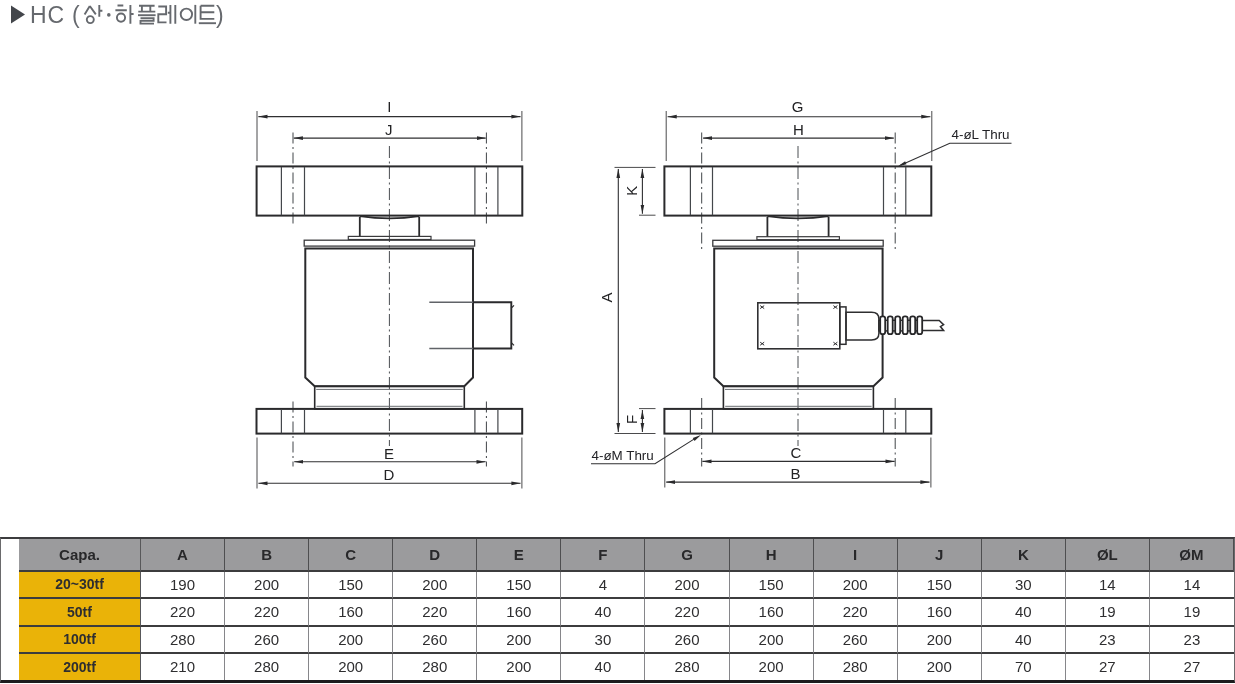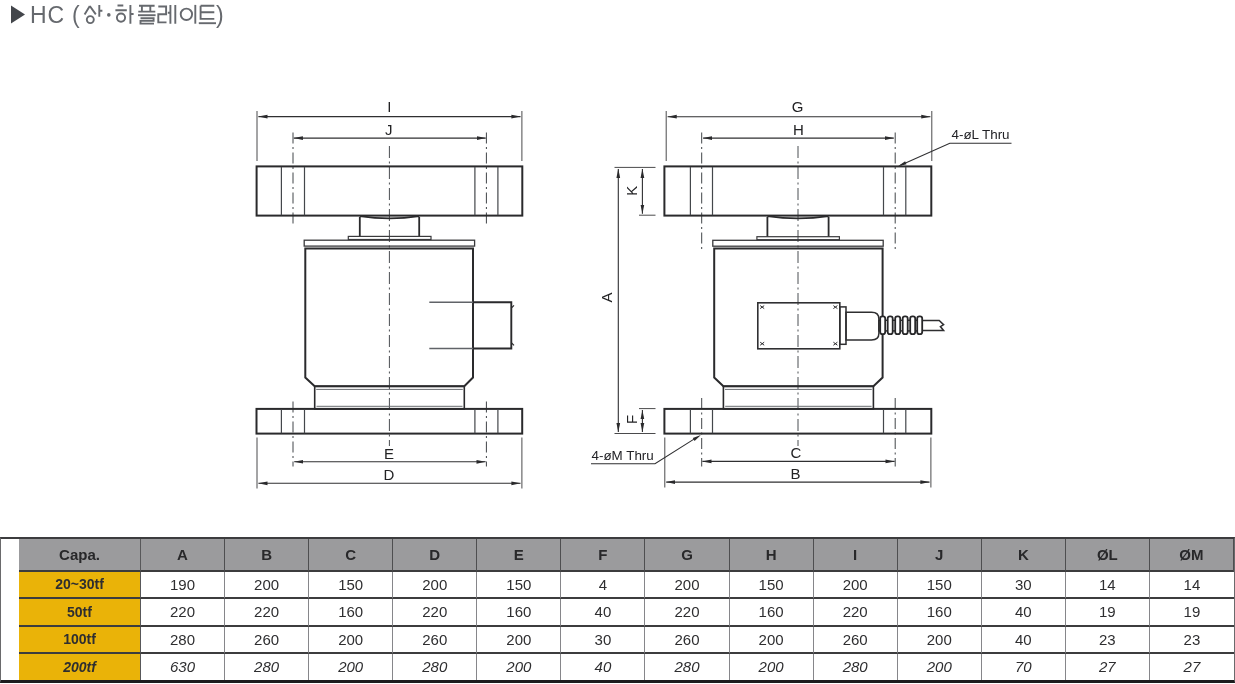--- a/index.html
+++ b/index.html
@@ -9,21 +9,21 @@
 
 #tbl{position:absolute;left:0;top:537px;width:1235px;box-sizing:border-box;
 border-top:2px solid #3c3c3e;border-bottom:3px solid #1c1c1e;
 border-left:1px solid #6a6a6c;border-right:1px solid #6a6a6c;
 display:grid;grid-template-columns:122px repeat(13,1fr);
 grid-template-rows:32.5px 27.5px 27.5px 27.5px 25.5px;padding-left:18px;}
 #tbl div{display:flex;align-items:center;justify-content:center;box-sizing:border-box;
 border-right:1px solid #86868a;border-bottom:2px solid #3c3c3e;
 font-size:15px;color:#2e2e30;}
 #tbl div.lc{border-right:none;}
-#tbl div.br{border-bottom:none;font-style:italic;}
+#tbl div.br{border-bottom:none;}
 #tbl div.h{background:#9b9b9d;font-weight:bold;color:#28282a;border-right:1px solid #4e4e50;}
 #tbl div.c0{background:#eab308;font-weight:bold;font-size:14px;border-right:1px solid #58585a;}
 #tbl div.h.c0{background:#9b9b9d;font-size:15px;}
 </style>
 </head>
 <body>
 <div id="page">
 
 <svg id="draw" width="1235" height="537" viewBox="0 0 1235 537" xmlns="http://www.w3.org/2000/svg">
 <defs>
@@ -260,21 +260,21 @@
       <div>200</div>
       <div>30</div>
       <div>260</div>
       <div>200</div>
       <div>260</div>
       <div>200</div>
       <div>40</div>
       <div>23</div>
       <div class="lc">23</div>
 <div class="c0 br">200tf</div>
-      <div class="br">630</div>
+      <div class="br">210</div>
       <div class="br">280</div>
       <div class="br">200</div>
       <div class="br">280</div>
       <div class="br">200</div>
       <div class="br">40</div>
       <div class="br">280</div>
       <div class="br">200</div>
       <div class="br">280</div>
       <div class="br">200</div>
       <div class="br">70</div>

